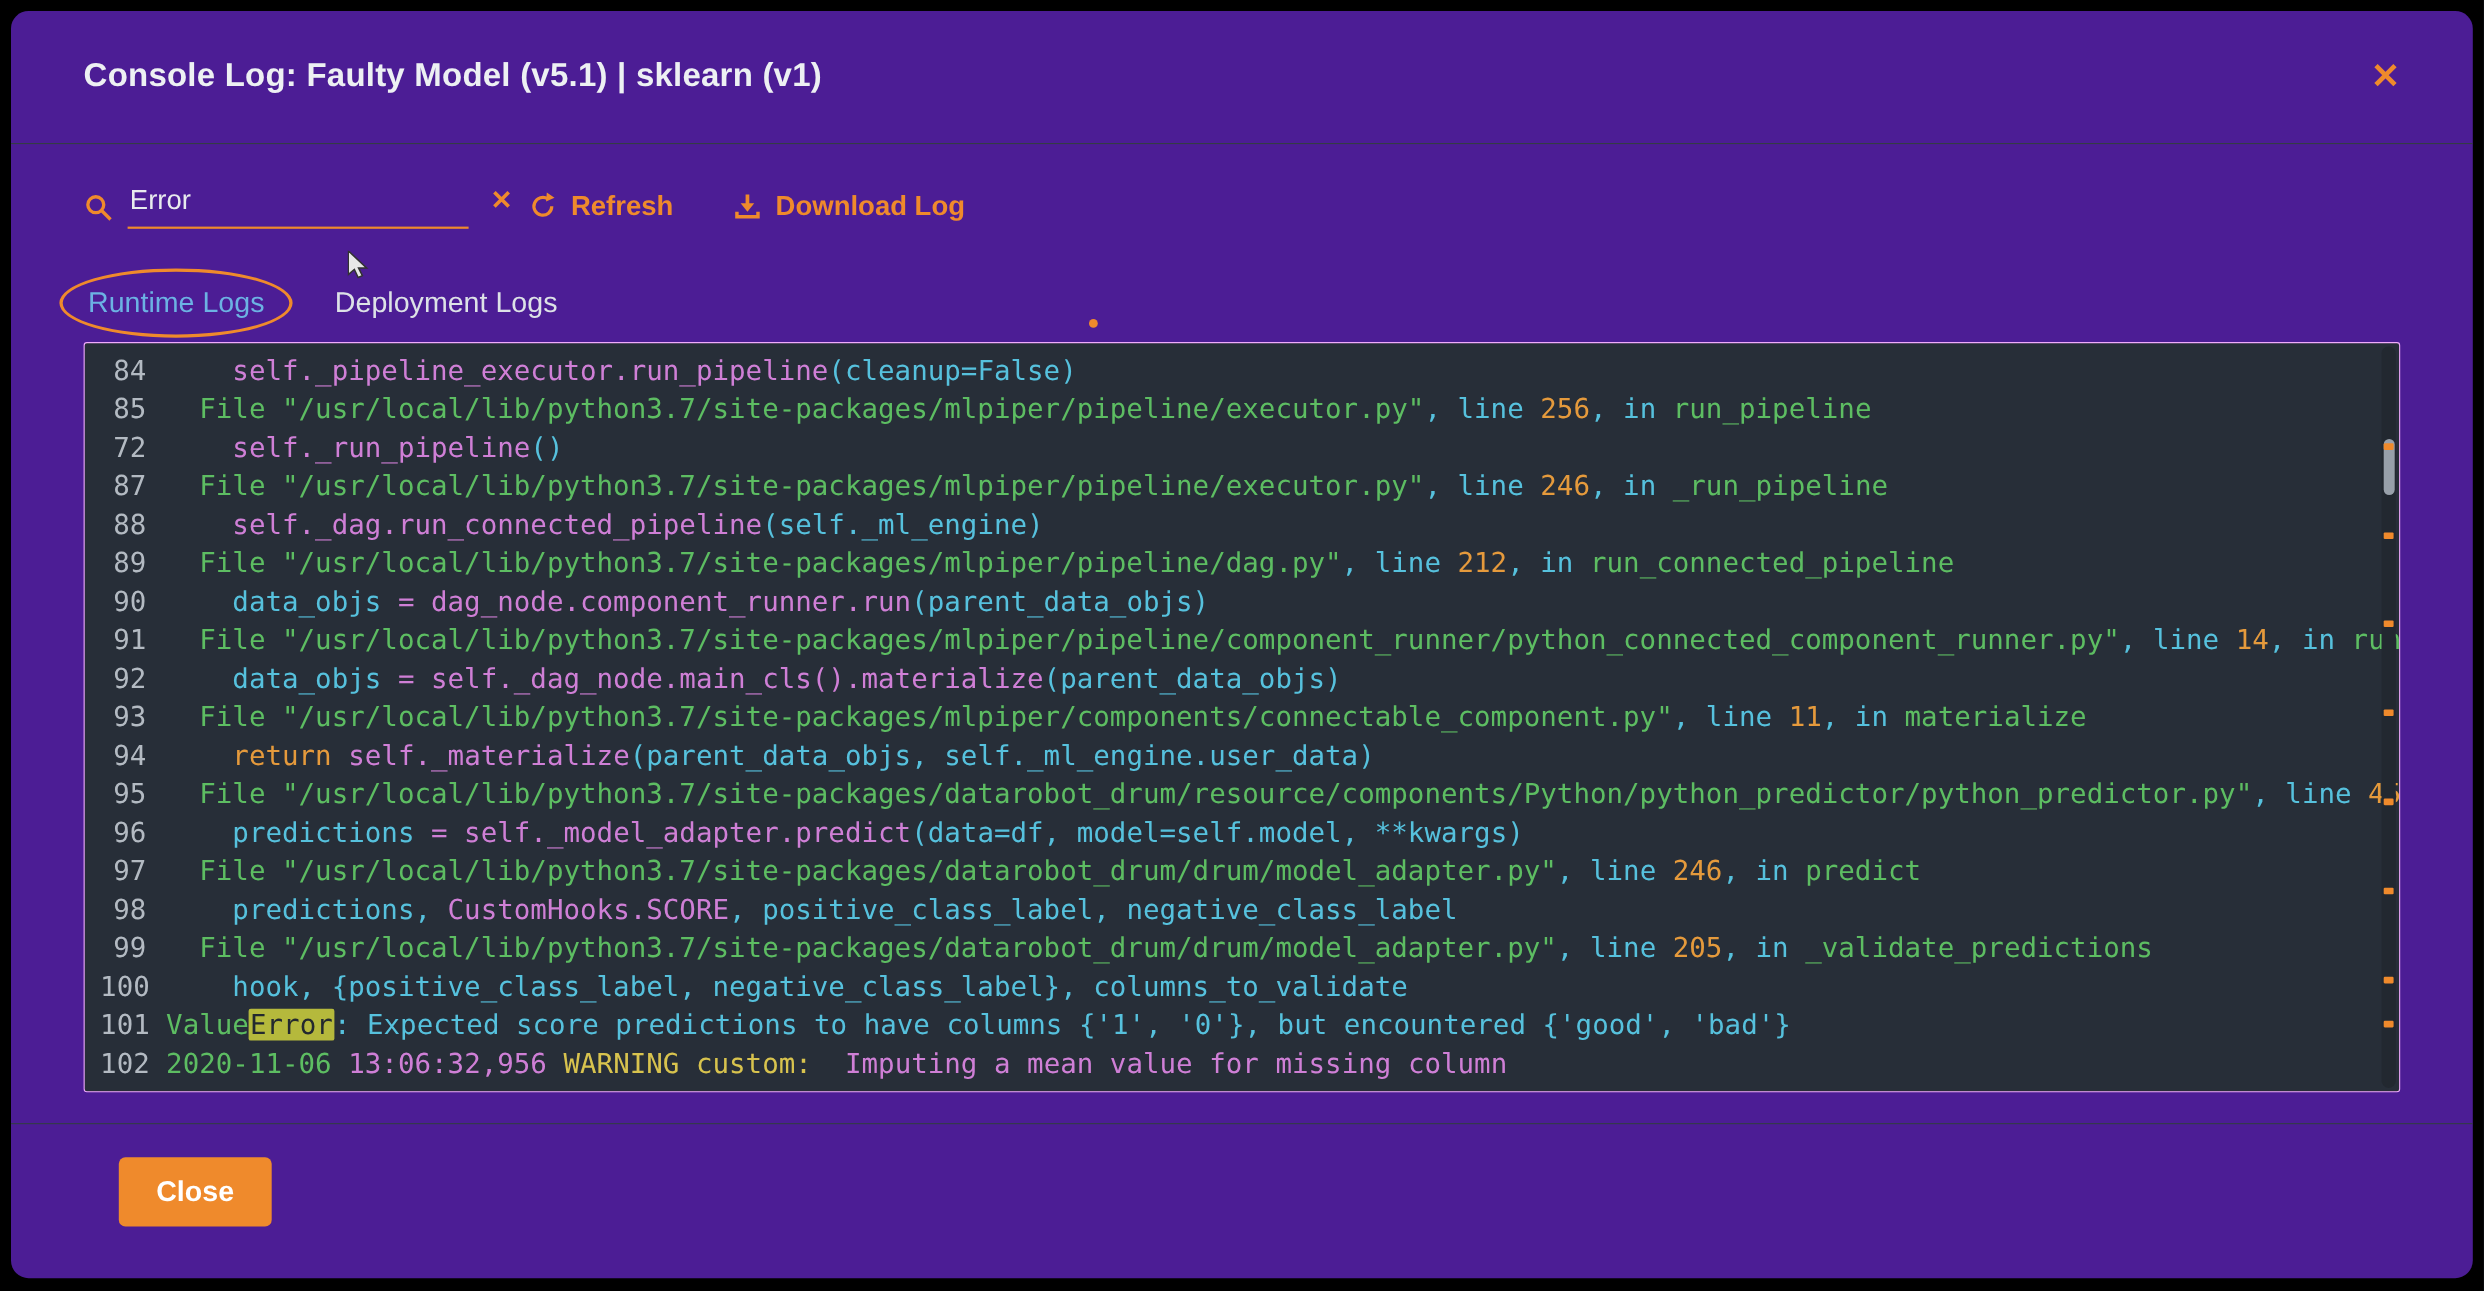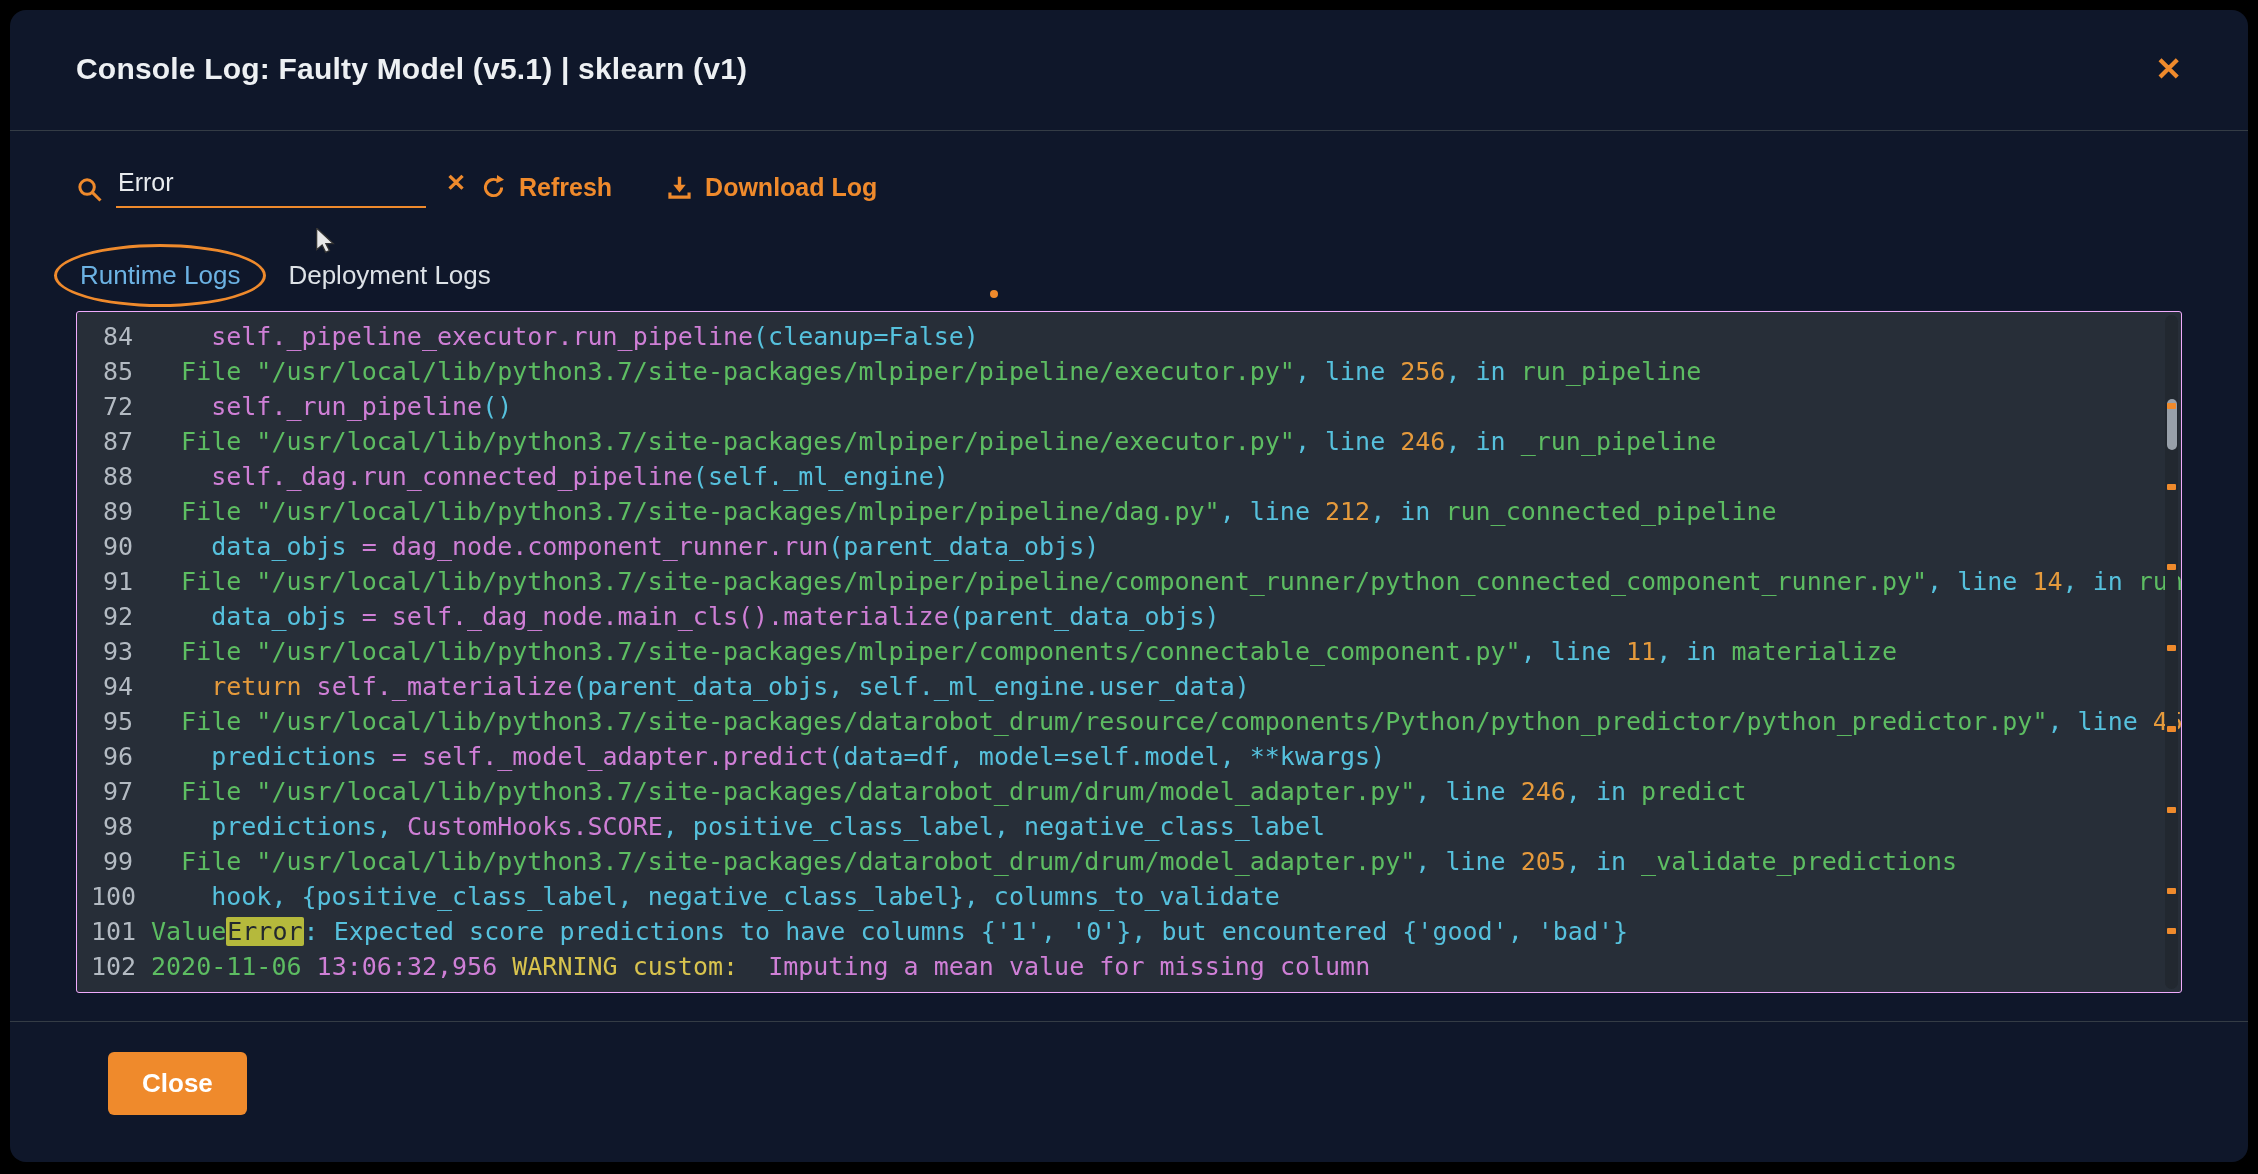--- a/index.html
+++ b/index.html
@@ -2,21 +2,21 @@
 <html style="--accent: #ef8a2c; --gn: #5dbd62; --cy: #56c1dd; --mg: #cf7fd6; --or: #e59a3c; --yl: #d8c34e; --wh: #e6e9ec; --hl_bg: #b5b93c; --hl_fg: #23292f; --gutter: #b3bac2; --tab_active: #6cb2e3; --tab_inactive: #dde2e7;"><head>
 <meta charset="utf-8">
 <style>
   html,body{margin:0;padding:0;}
   body{
     width:2258px;height:1174px;background:#000;position:relative;overflow:hidden;
     font-family:"Liberation Sans",sans-serif;
   }
   .modal{
     position:absolute;left:10px;top:10px;right:10px;bottom:12px;
-    background:#0f172a;border-radius:16px;overflow:hidden;
+    background:#4c1d95;border-radius:16px;overflow:hidden;
   }
   
   .modal-header{
     display:flex;justify-content:space-between;align-items:center;
     padding:42px 66px 44px;border-bottom:1px solid #343c45;
   }
   .title{font-size:30px;font-weight:bold;color:#edf0f3;letter-spacing:.2px;}
   .close-x{color:var(--accent,#ef8a2c);font-size:32px;font-weight:bold;cursor:pointer;line-height:1;}
   
   .toolbar{display:flex;align-items:center;margin:36px 66px 0;gap:54px;}
@@ -29,21 +29,21 @@
     background:transparent;border:none;outline:none;flex:1;
     color:#e8ebee;font-size:25px;font-family:"Liberation Sans",sans-serif;
   }
   .clear-x{color:var(--accent,#ef8a2c);font-size:24px;font-weight:bold;cursor:pointer;padding:0 4px;}
   .tool-btn{
     display:flex;align-items:center;gap:12px;color:var(--accent,#ef8a2c);
     font-size:25px;font-weight:bold;cursor:pointer;
   }
   .tool-btn svg{display:block;}
   
-  .tabs{display:flex;gap:40px;margin:50px 66px 0;align-items:flex-start;}
+  .tabs{display:flex;gap:56px;margin:50px 66px 0;align-items:flex-start;}
   .tab-wrap{position:relative;font-size:26px;color:var(--tab_inactive,#dde2e7);cursor:pointer;padding:2px 4px;}
   .tab-wrap.active{color:var(--tab_active,#6cb2e3);}
   .tab-ellipse{
     position:absolute;left:-22px;right:-22px;top:-14px;bottom:-14px;
     border:3.5px solid var(--accent,#ef8a2c);border-radius:50%;pointer-events:none;
   }
   
   .console{
     position:relative;margin:18px 66px 0;height:680px;
     background:#272e38;border:1px solid #f0abfc;border-radius:3px;

